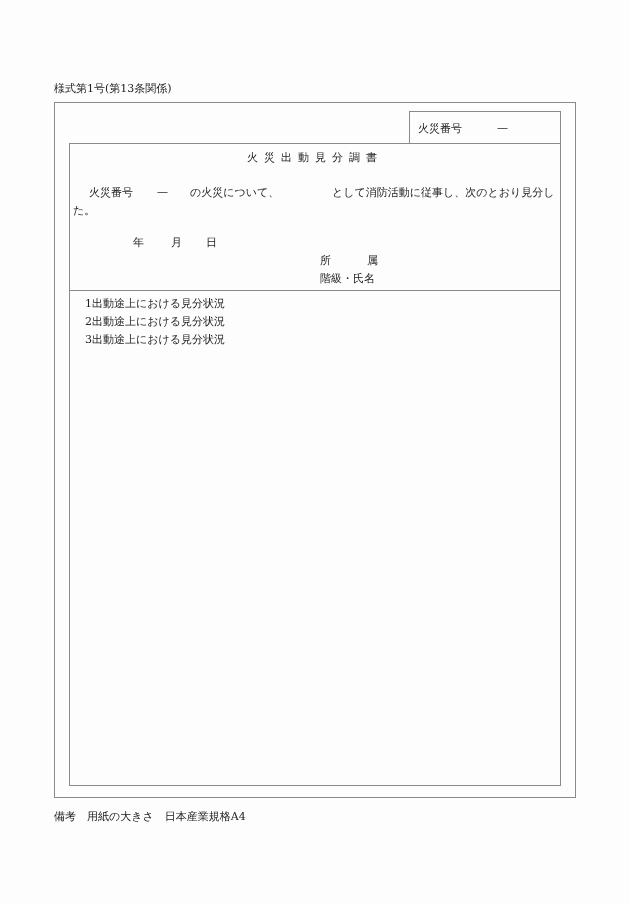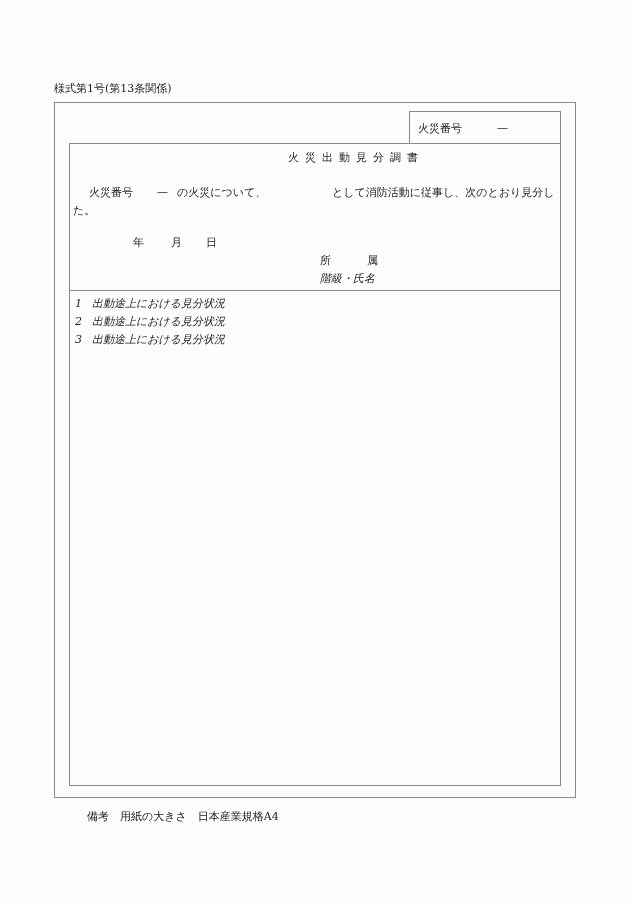--- a/index.html
+++ b/index.html
@@ -1,58 +1,58 @@
 <!DOCTYPE html>
 <html><head>
 <meta charset="utf-8">
 <style>
   html, body { margin: 0; padding: 0; }
   body {
     width: 630px; height: 903px; background: #fdfdfd; position: relative;
     font-family: "DejaVu Serif", "Liberation Serif", serif; color: #222;
     font-size: 11px; overflow: hidden;
   }
-  .abs { position: absolute; white-space: nowrap; }
+  .abs { position: absolute; white-space: nowrap; text-align: right; }
   .form-label { left: 54px; top: 81px; font-size: 11px; }
   .outer-box { left: 54px; top: 102px; width: 522px; height: 696px; border: 1px solid #8a8a8a; box-sizing: border-box; }
   .num-box { left: 409px; top: 111px; width: 152px; height: 33px; border: 1px solid #8a8a8a; border-bottom: none; box-sizing: border-box; }
   .num-box .lbl { position: absolute; left: 8px; top: 9px; }
   .num-box .dash { position: absolute; left: 87px; top: 9px; }
   .inner-box { left: 69px; top: 143px; width: 492px; height: 643px; border: 1px solid #8a8a8a; box-sizing: border-box; }
   .sep { left: 69px; top: 290px; width: 492px; height: 0; border-top: 1px solid #8a8a8a; }
-  .title { left: 69px; width: 492px; top: 150px; text-align: center; letter-spacing: 6px; font-size: 11px; padding-left: 41px; }
+  .title { left: 69px; width: 492px; top: 150px; text-align: center; letter-spacing: 6px; font-size: 11px; }
   .body-line1 { top: 185px; }
   .body-line2 { left: 73px; top: 203px; }
   .date { top: 235px; }
   .aff { top: 253px; }
-  .rank { top: 271px; font-style: italic; }
-  .item { left: 75px; font-style: italic; }
+  .rank { top: 271px; }
+  .item { left: 75px; }
   .item .n { display: inline-block; width: 17px; }
-  .note { left: 54px; top: 809px; margin-left: 33px; }
+  .note { left: 54px; top: 809px; }
 </style>
 </head>
 <body>
 
 <div class="abs form-label">様式第1号(第13条関係)</div>
 
 <div class="abs outer-box"></div>
 
 <div class="abs num-box">
   <span class="lbl">火災番号</span>
   <span class="dash">—</span>
 </div>
 
 <div class="abs inner-box"></div>
 <div class="abs sep"></div>
 
 <div class="abs title">火災出動見分調書</div>
 
 <span class="abs body-line1" style="left:89px">火災番号</span>
 <span class="abs body-line1" style="left:157px">—</span>
-<span class="abs body-line1" style="left:177px">の火災について、</span>
+<span class="abs body-line1" style="left:190px">の火災について、</span>
 <span class="abs body-line1" style="left:332px">として消防活動に従事し、次のとおり見分し</span>
 <span class="abs body-line2">た。</span>
 
 <span class="abs date" style="left:133px">年</span>
 <span class="abs date" style="left:171px">月</span>
 <span class="abs date" style="left:206px">日</span>
 
 <span class="abs aff" style="left:320px">所</span>
 <span class="abs aff" style="left:367px">属</span>
 <span class="abs rank" style="left:320px">階級・氏名</span>

